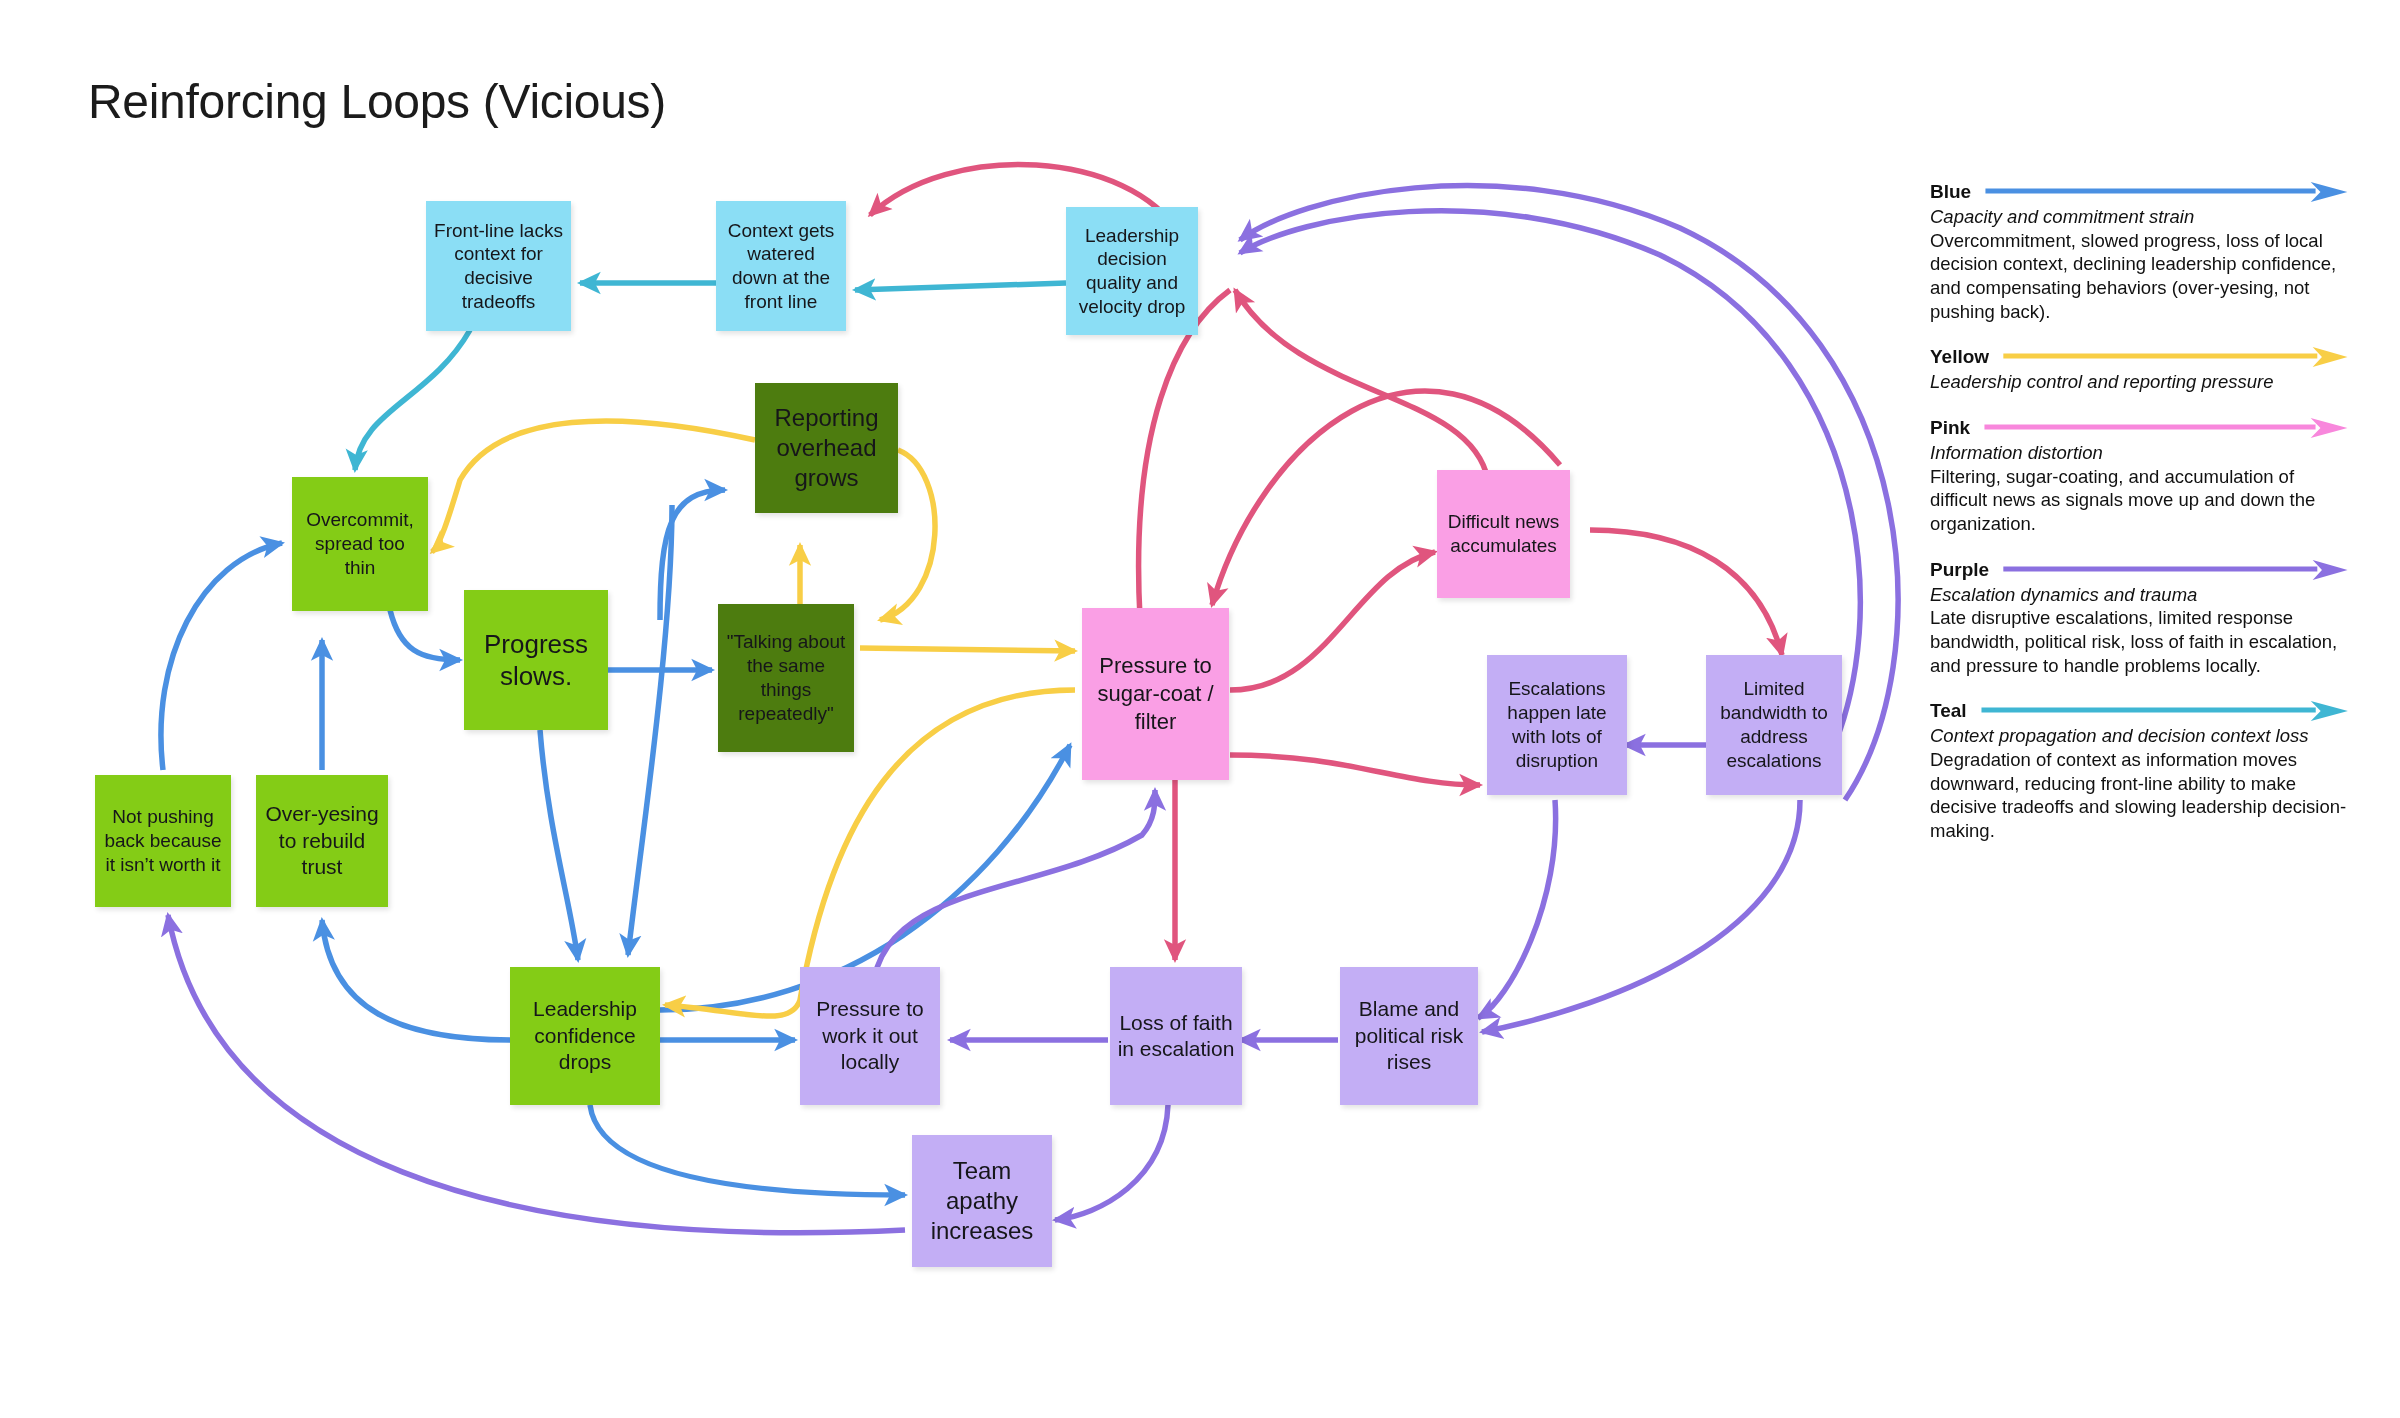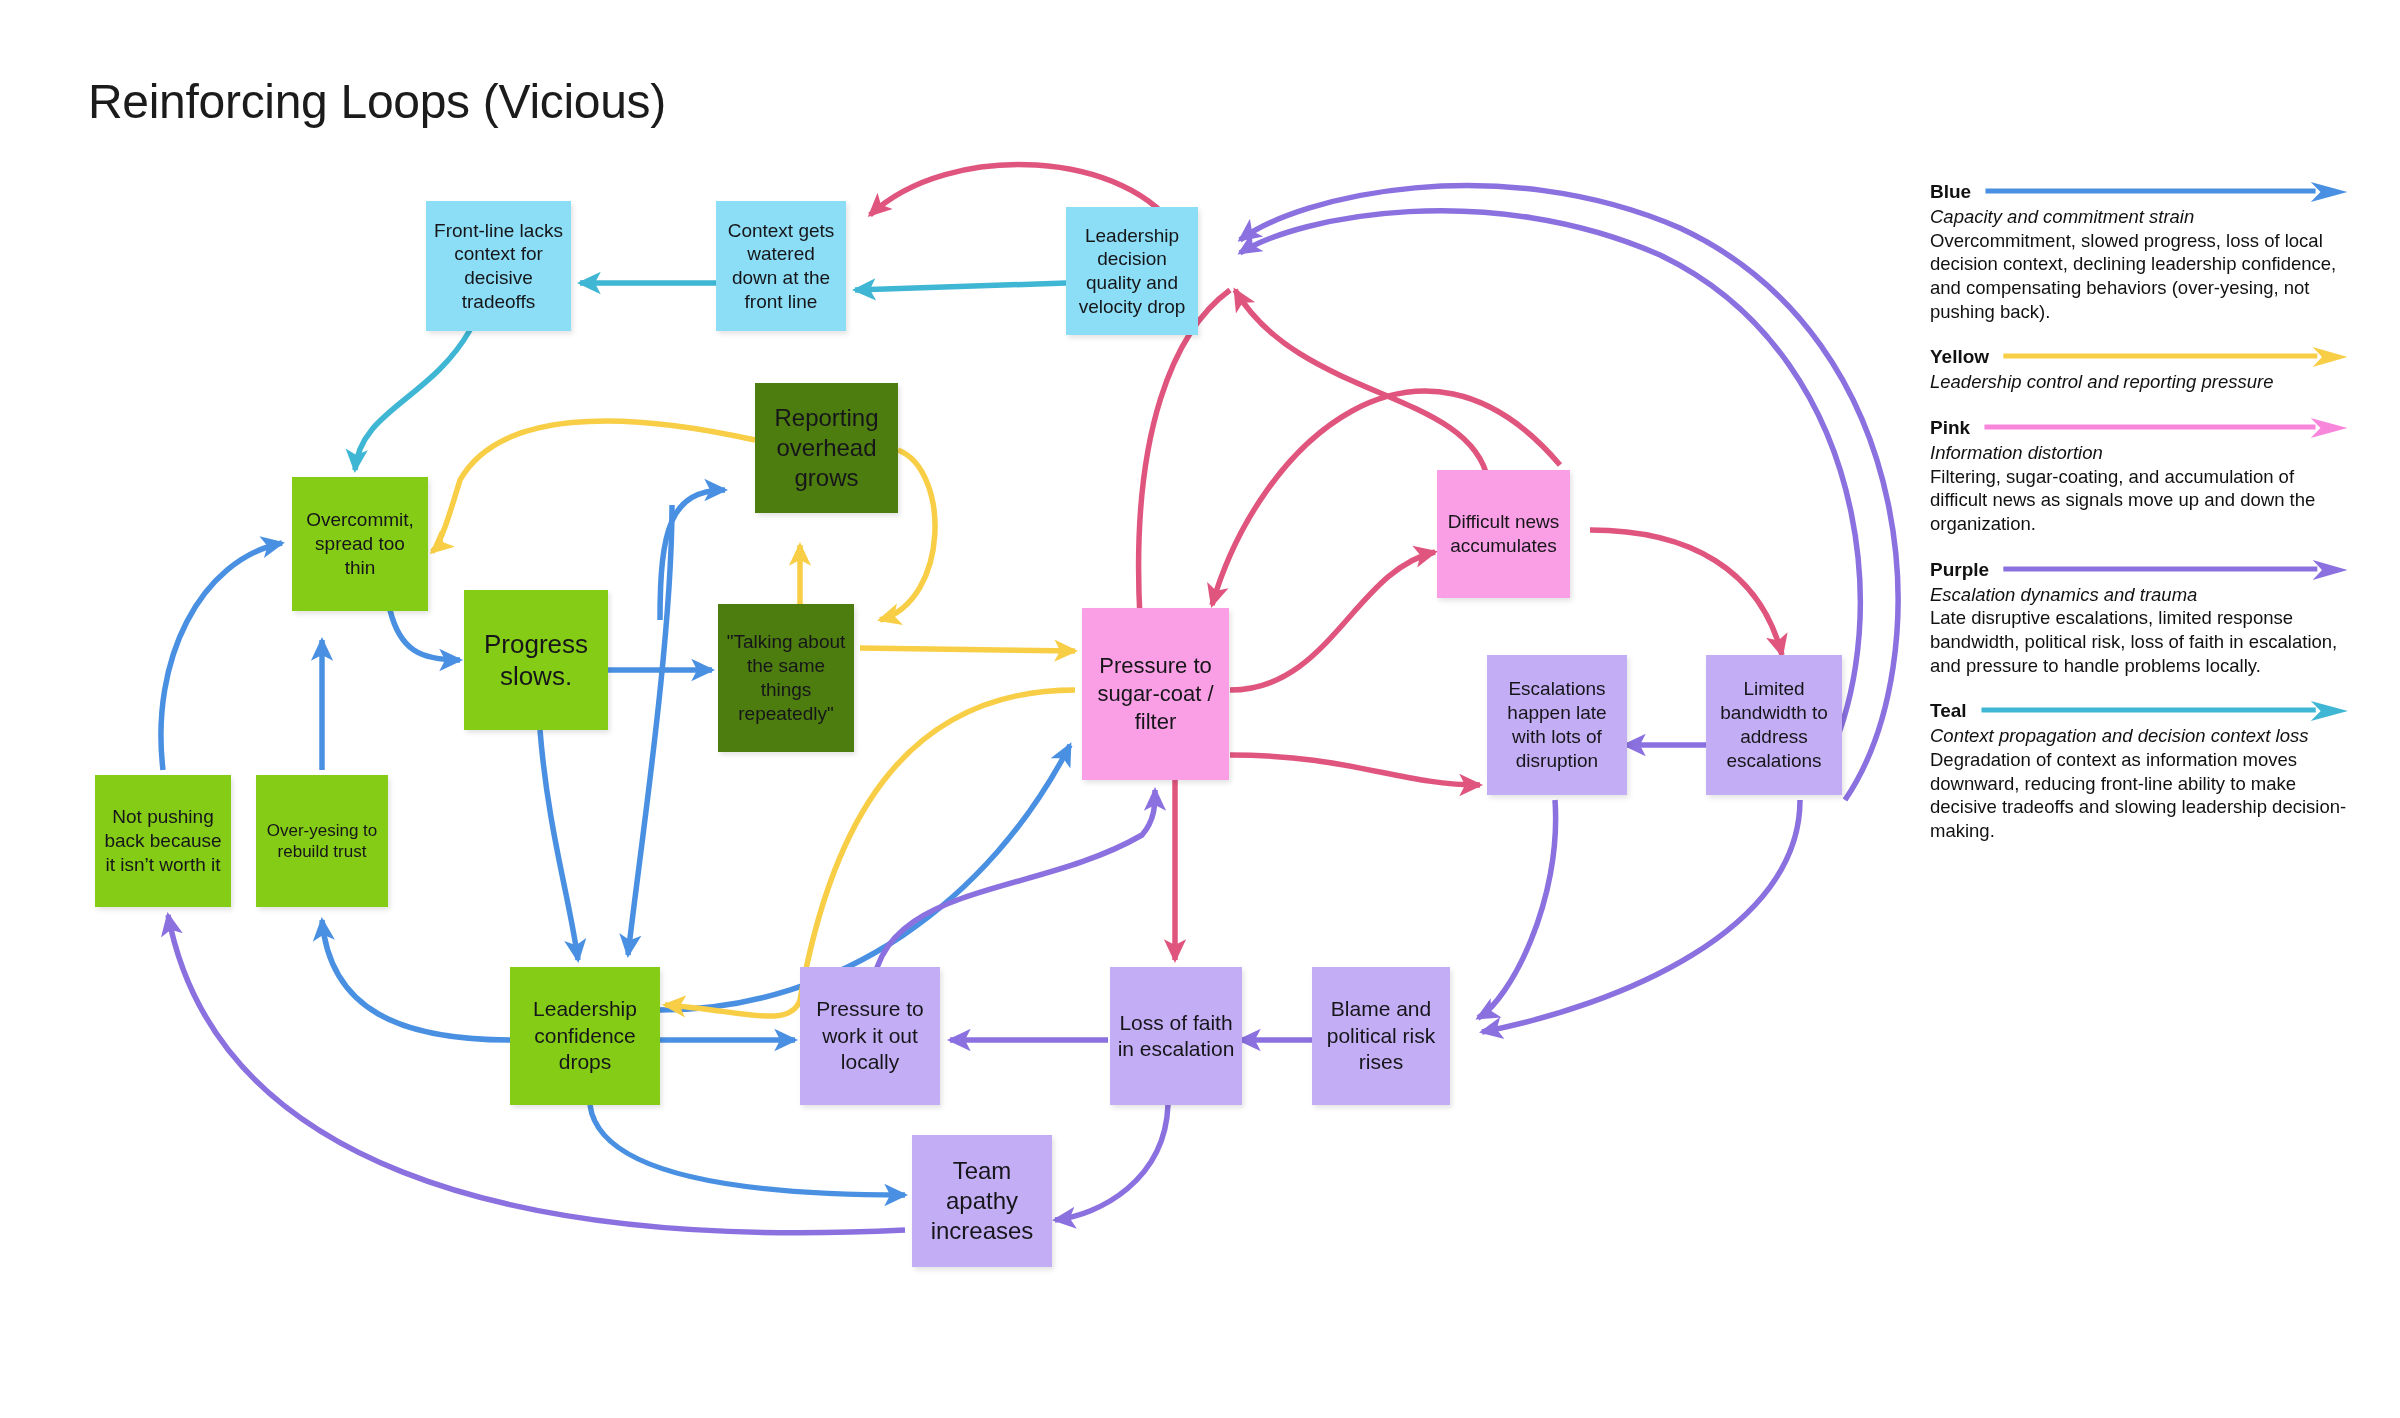--- a/index.html
+++ b/index.html
@@ -189,37 +189,37 @@
   </div>
 
   <div class="node c-purple" style="left:1706px;top:655px;width:136px;height:140px;font-size:19px;line-height:1.26;">
     <span>Limited bandwidth to address escalations</span>
   </div>
 
   <div class="node c-blue" style="left:95px;top:775px;width:136px;height:132px;font-size:19px;line-height:1.26;">
     <span>Not pushing back because it isn’t worth it</span>
   </div>
 
-  <div class="node c-blue" style="left:256px;top:775px;width:132px;height:132px;font-size:17px;line-height:1.26;">
+  <div class="node c-blue" style="left:256px;top:775px;width:132px;height:132px;font-size:21px;line-height:1.26;">
     <span>Over-yesing to rebuild trust</span>
   </div>
 
   <div class="node c-blue" style="left:510px;top:967px;width:150px;height:138px;font-size:21px;line-height:1.26;">
     <span>Leadership confidence drops</span>
   </div>
 
   <div class="node c-purple" style="left:800px;top:967px;width:140px;height:138px;font-size:21px;line-height:1.26;">
     <span>Pressure to work it out locally</span>
   </div>
 
   <div class="node c-purple" style="left:1110px;top:967px;width:132px;height:138px;font-size:21px;line-height:1.26;">
     <span>Loss of faith in escalation</span>
   </div>
 
-  <div class="node c-purple" style="left:1312px;top:967px;width:138px;height:138px;font-size:21px;line-height:1.26;">
+  <div class="node c-purple" style="left:1340px;top:967px;width:138px;height:138px;font-size:21px;line-height:1.26;">
     <span>Blame and political risk rises</span>
   </div>
 
   <div class="node c-purple" style="left:912px;top:1135px;width:140px;height:132px;font-size:24px;line-height:1.26;">
     <span>Team apathy increases</span>
   </div>
 
   <div id="legend">
 
     <div class="leg-entry">

